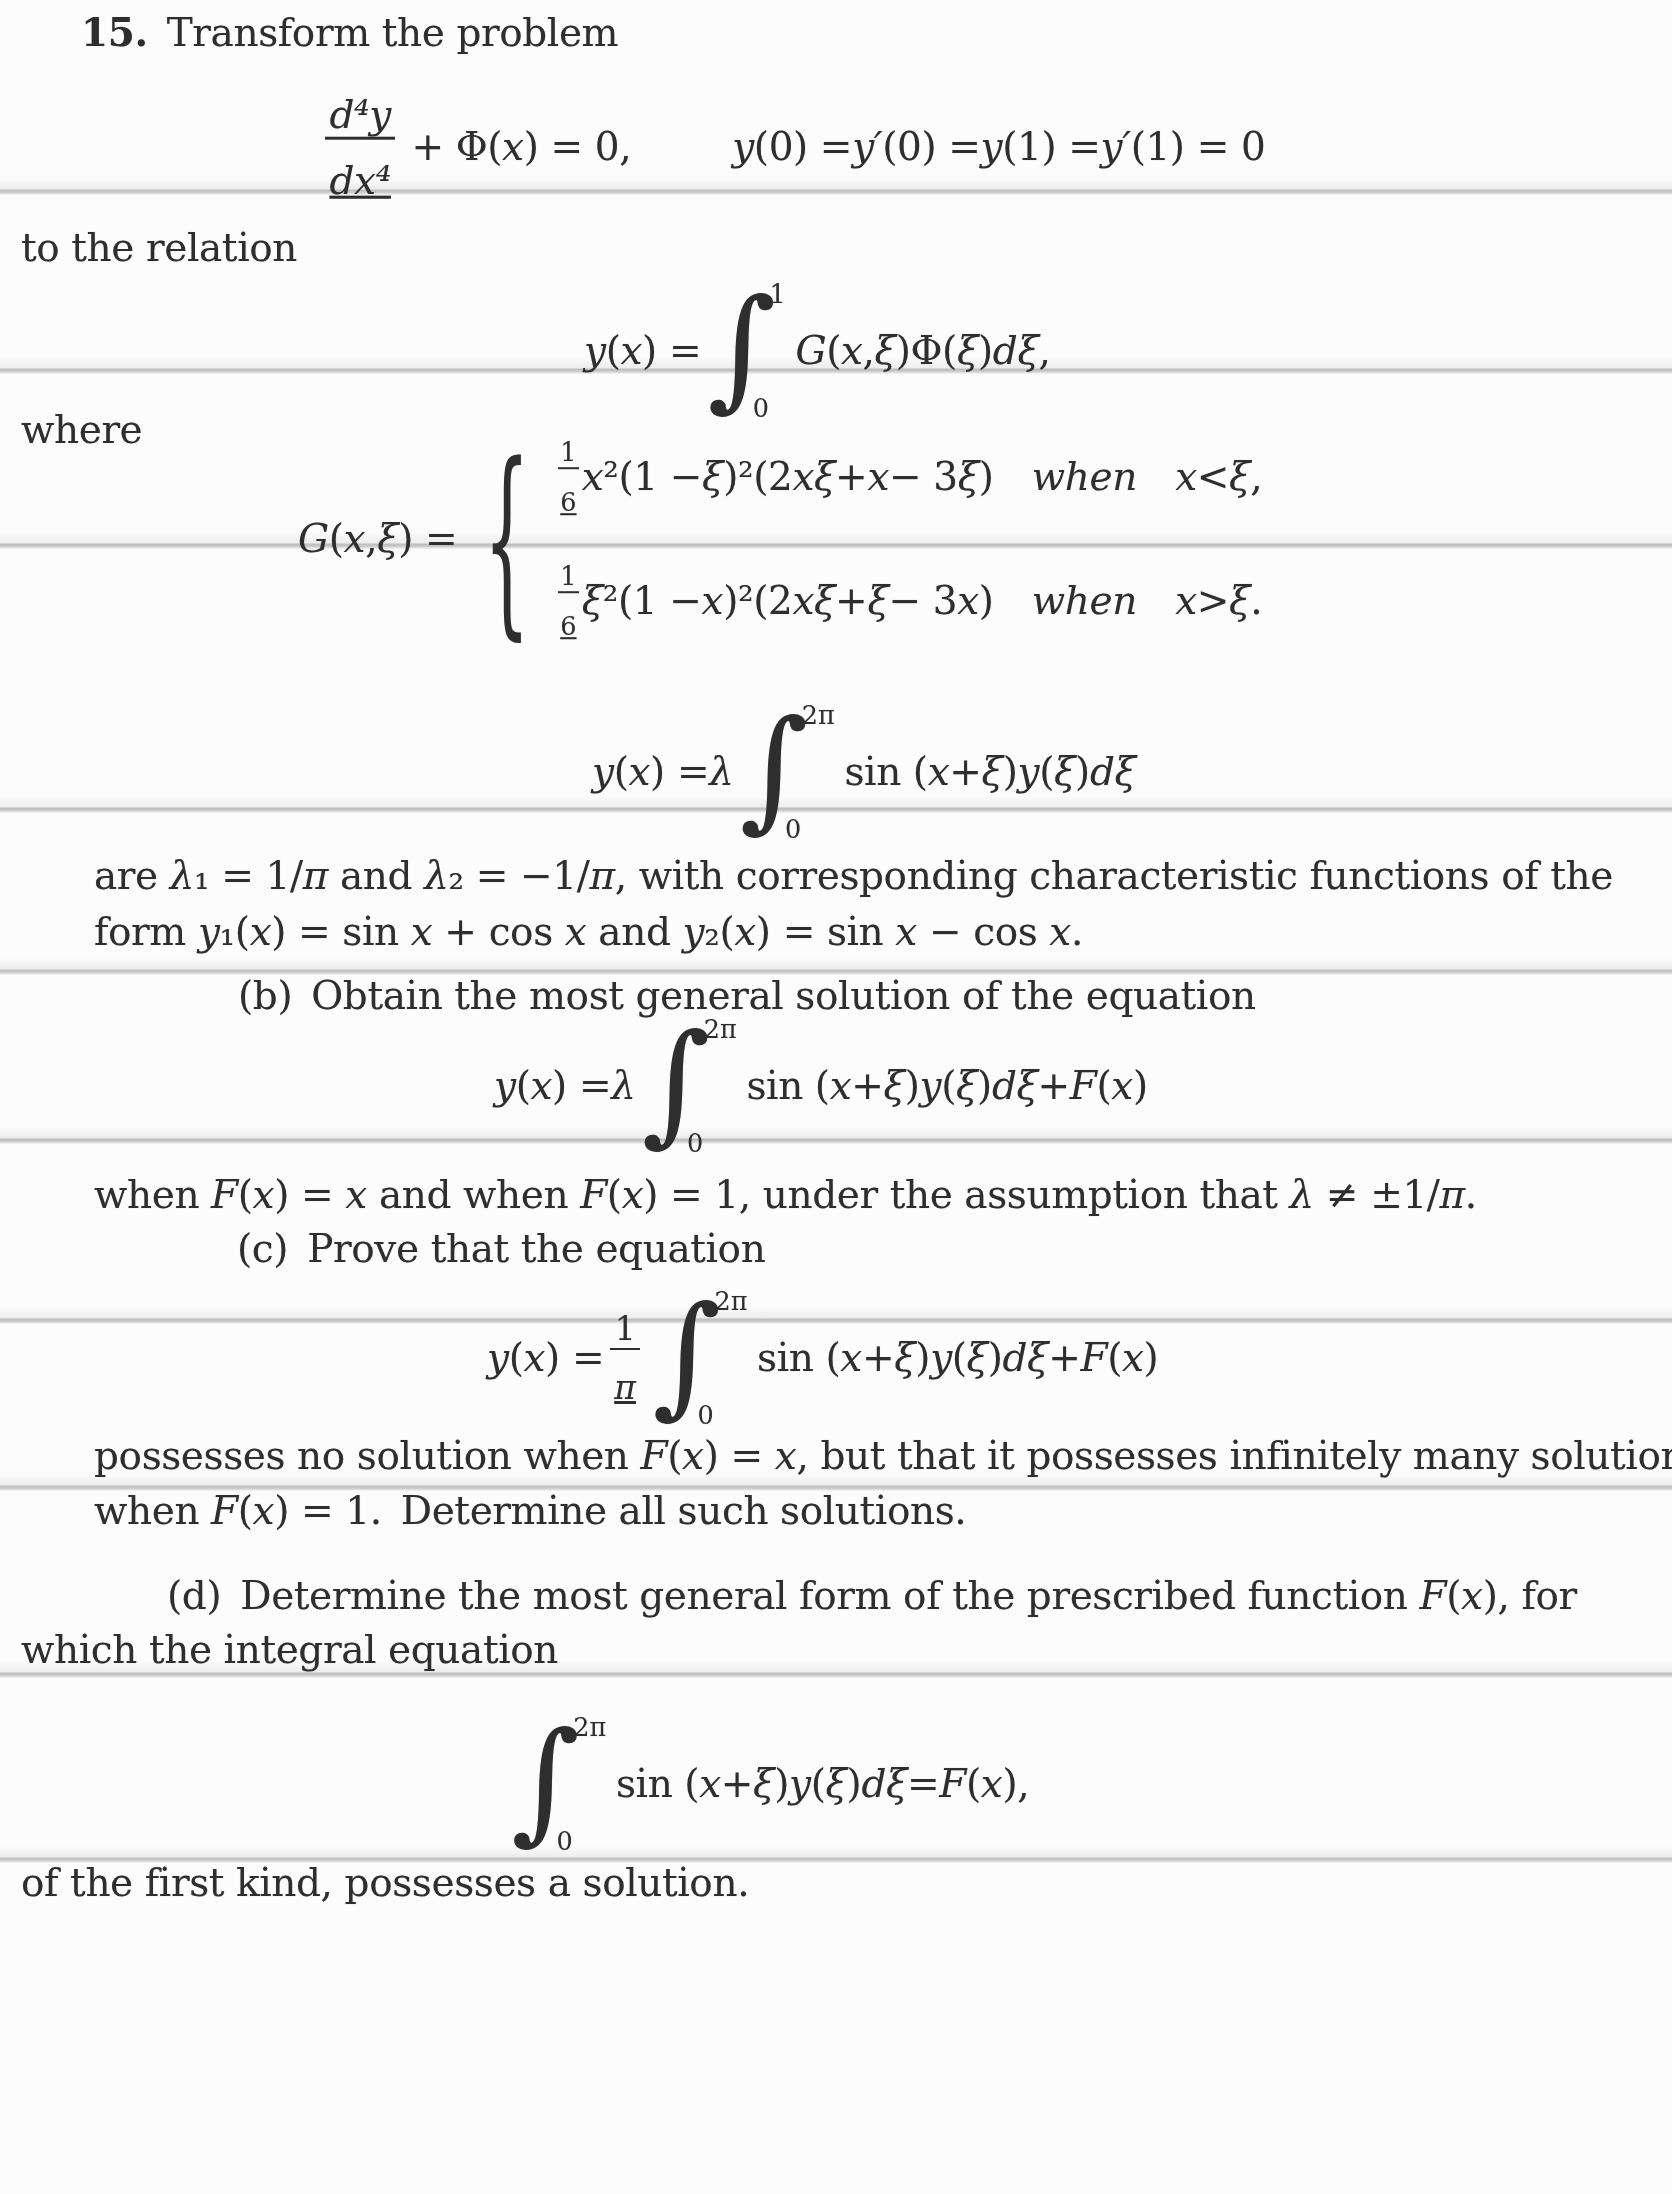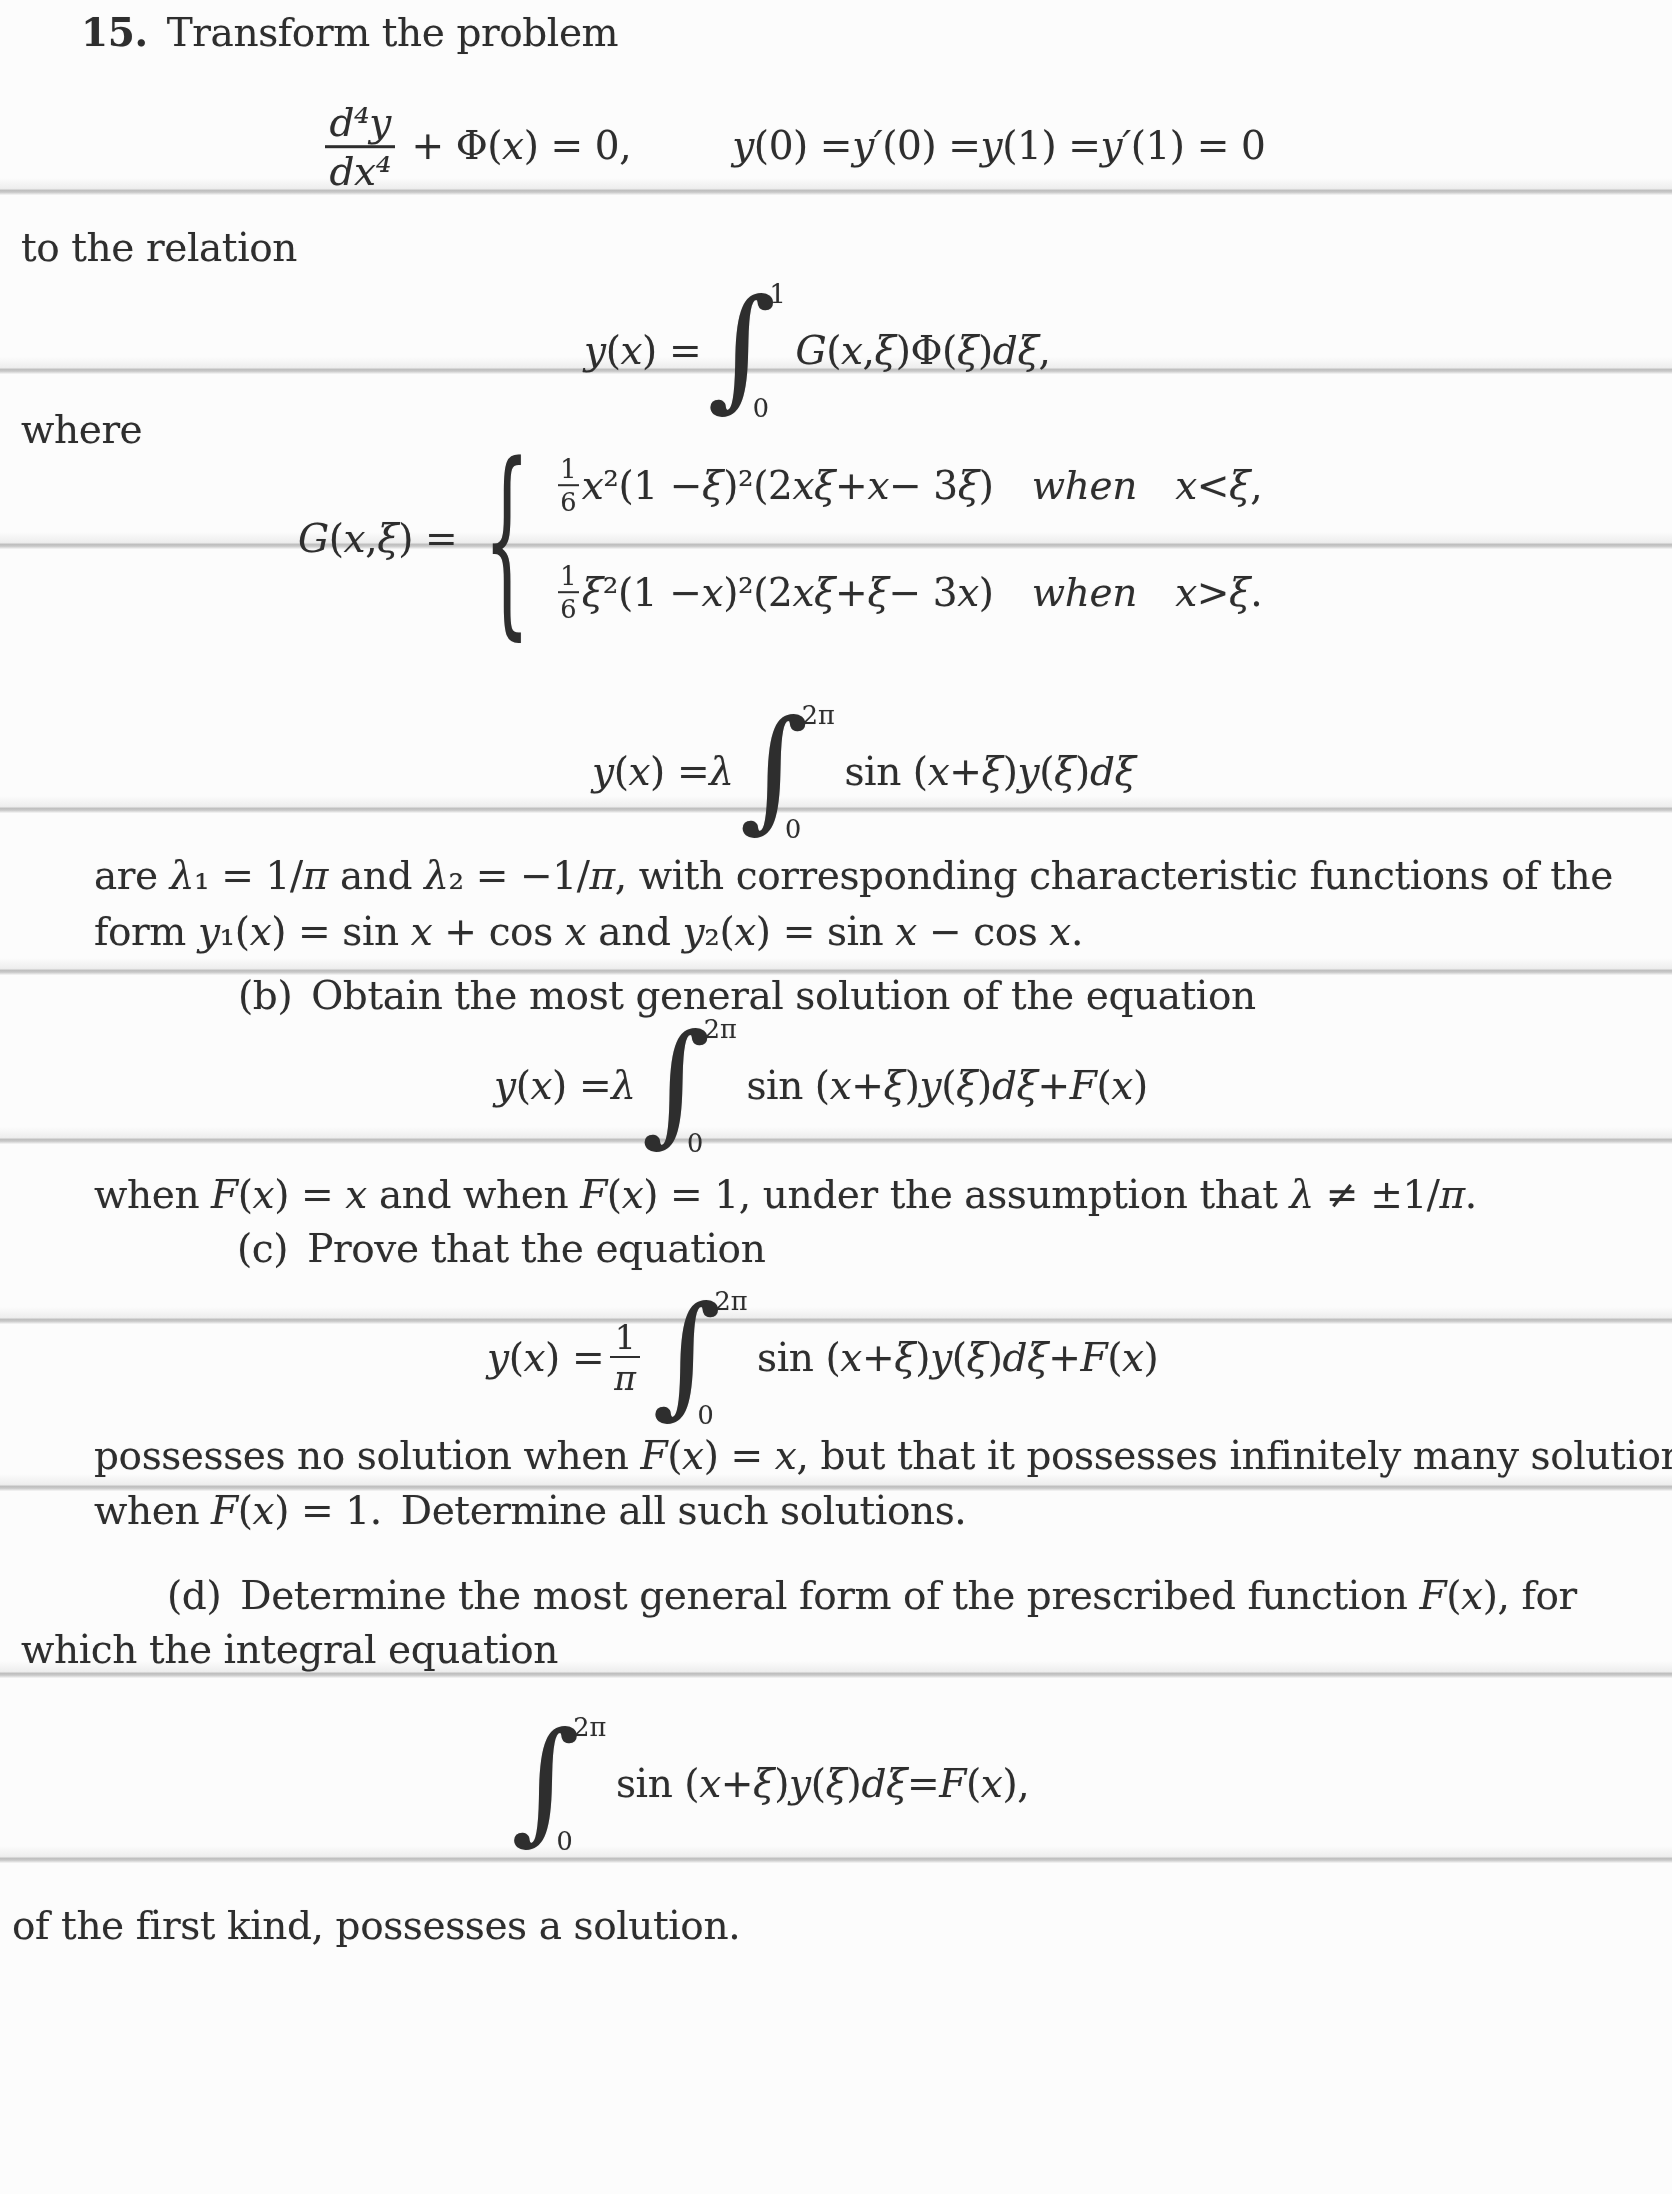--- a/index.html
+++ b/index.html
@@ -26,21 +26,21 @@
   
   .rule { position:absolute; left:0; right:0; height:17.6px; pointer-events:none;
           background:linear-gradient(to bottom,
             rgba(253,253,253,0) 0%, #f2f2f2 40%, #eeeeee 58%,
             #bdbdbd 70%, #cccccc 80%, rgba(253,253,253,0) 96%); }
 
   
   .frac { display:inline-flex; flex-direction:column; align-items:center;
           vertical-align:middle; margin:0 6.1px; }
   .frac .num { display:block; border-bottom:3.1px solid #2e2e2e; padding:0 4.4px 2.6px; line-height:1; }
-  .frac .den { display:block; padding-top:4px; line-height:1; }
+  .frac .den { display:block; padding-top:21px; line-height:1;text-decoration:underline; }
   .frac.small { font-size:25.5px; letter-spacing:0; margin-right:2.6px; }
   .frac.small .num { border-bottom-width:2.2px; padding:0 2.6px 1.8px; }
   .frac.med { font-size:33px; letter-spacing:0; }
   .frac.med .num { border-bottom-width:2.6px; }
 
   
   .int { display:inline-flex; align-items:center; margin:0 3.5px 0 6.1px; }
   .int-g { font-style:normal; font-size:132px; line-height:0.82; transform:translateY(-4.4px); }
   .lims { display:inline-flex; flex-direction:column; justify-content:space-between;
           height:132px; font-size:25.5px; letter-spacing:0; line-height:1; font-style:normal; }
@@ -331,16 +331,16 @@
         <span class="rm">) </span>
         <span class="it">dξ</span>
         <span class="rm"> = </span>
         <span class="it">F</span>
         <span class="rm">(</span>
         <span class="it">x</span>
         <span class="rm">),</span>
       </span>
   </div>
 
-  <div class="line" style="left:12px; top:1863px;margin-top:43px;"><span class="rm">of the first kind, possesses a solution.</span></div>
+  <div class="line" style="left:21px; top:1863px;"><span class="rm">of the first kind, possesses a solution.</span></div>
 
 </div>
 
 
 </body></html>

